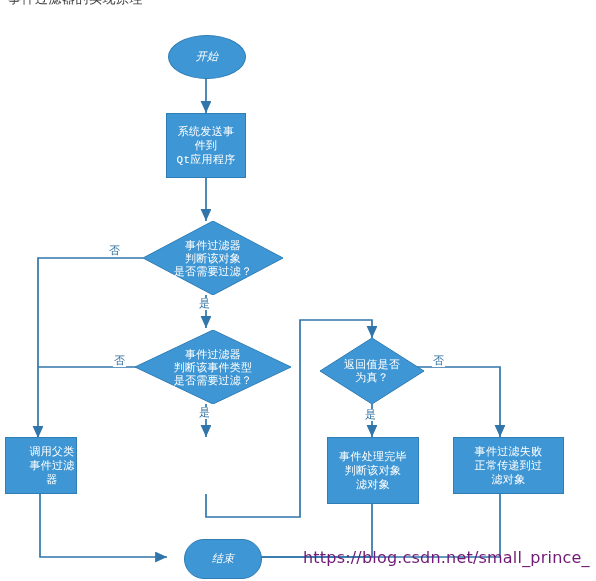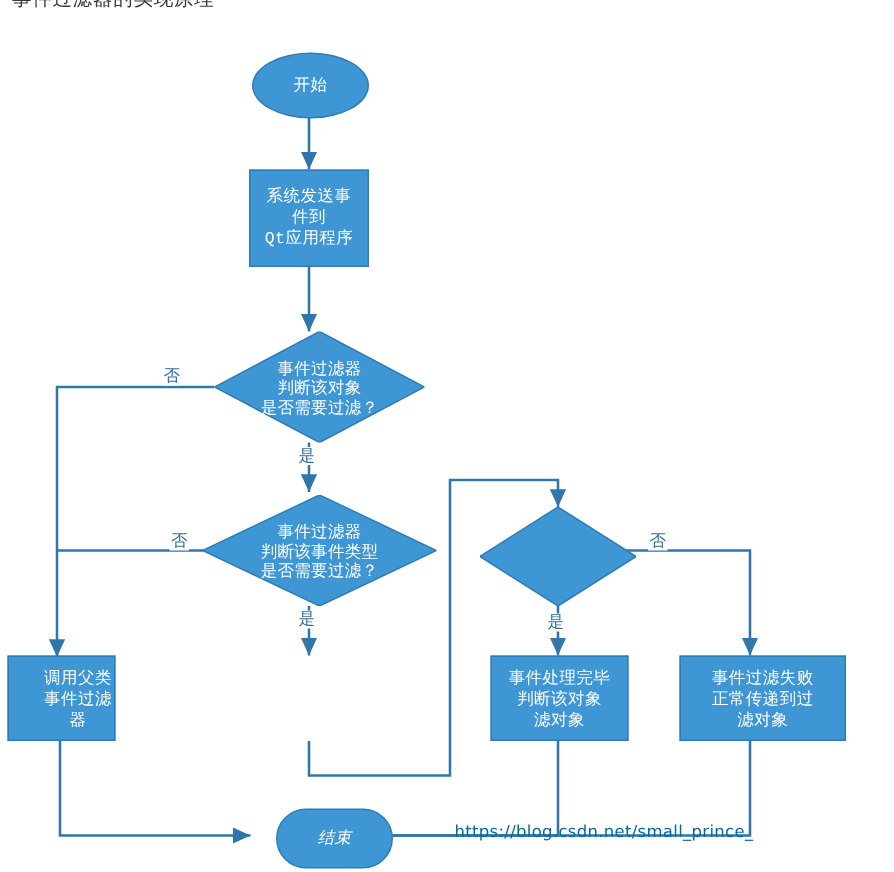--- a/index.html
+++ b/index.html
@@ -41,21 +41,21 @@
     color: #ffffff;
     display: flex;
     align-items: center;
     justify-content: center;
     text-align: center;
     font-size: 11px;
     line-height: 14px;
     letter-spacing: 0.3px;
     z-index: 3;
   }
-  .node.ellipse { border-radius: 50%; }
+  .node.ellipse { border-radius: 50%; font-style: italic; }
   .node.rounded { border-radius: 20px; }
   .node.diamond {
     background: transparent;
     border: none;
   }
   .diamond-shape {
     position: absolute;
     left: 0; top: 0;
     width: 100%; height: 100%;
     z-index: 1;
@@ -76,22 +76,22 @@
     color: #2f6f9e;
     background: #ffffff;
     padding: 0 1px;
     z-index: 4;
     line-height: 12px;
   }
   .watermark {
     position: absolute;
     left: 303px;
     top: 548px;
-    font-size: 11px;
-    color: #0369a1;
+    font-size: 16px;
+    color: #701a75;
     letter-spacing: 0.2px;
     white-space: nowrap;
     z-index: 5;
   }
   .node-text { display: block; }
 </style>
 </head>
 <body>
 
 <div id="canvas">
@@ -163,31 +163,35 @@
       <span class="node-text">事件过滤器</span>
       <span class="node-text">判断该事件类型</span>
       <span class="node-text">是否需要过滤？</span>
     </div>
   </div>
 
   <div class="node diamond" style="left:320px; top:338px; width:104px; height:66px;">
     <svg class="diamond-shape" viewBox="0 0 104 66" preserveAspectRatio="none">
       <polygon points="52,0 104,33 52,66 0,33" fill="#3e96d4" stroke="#2f7db5" stroke-width="1"></polygon>
     </svg>
+    <div class="diamond-label">
+      <span class="node-text">返回值是否</span>
+      <span class="node-text">为真？</span>
+    </div>
   </div>
 
   <div class="node rect" style="left:5px; top:437px; width:72px; height:57px;padding-left:22px;">
     <div>
       <span class="node-text">调用父类</span>
       <span class="node-text">事件过滤器</span>
     </div>
   </div>
 
 
-  <div class="node rect" style="left:327px; top:437px; width:92px; height:57px;">
+  <div class="node rect" style="left:327px; top:437px; width:92px; height:67px;">
     <div>
       <span class="node-text">事件处理完毕</span>
       <span class="node-text">判断该对象</span>
       <span class="node-text">滤对象</span>
     </div>
   </div>
 
   <div class="node rect" style="left:453px; top:437px; width:111px; height:57px;">
     <div>
       <span class="node-text">事件过滤失败</span>

